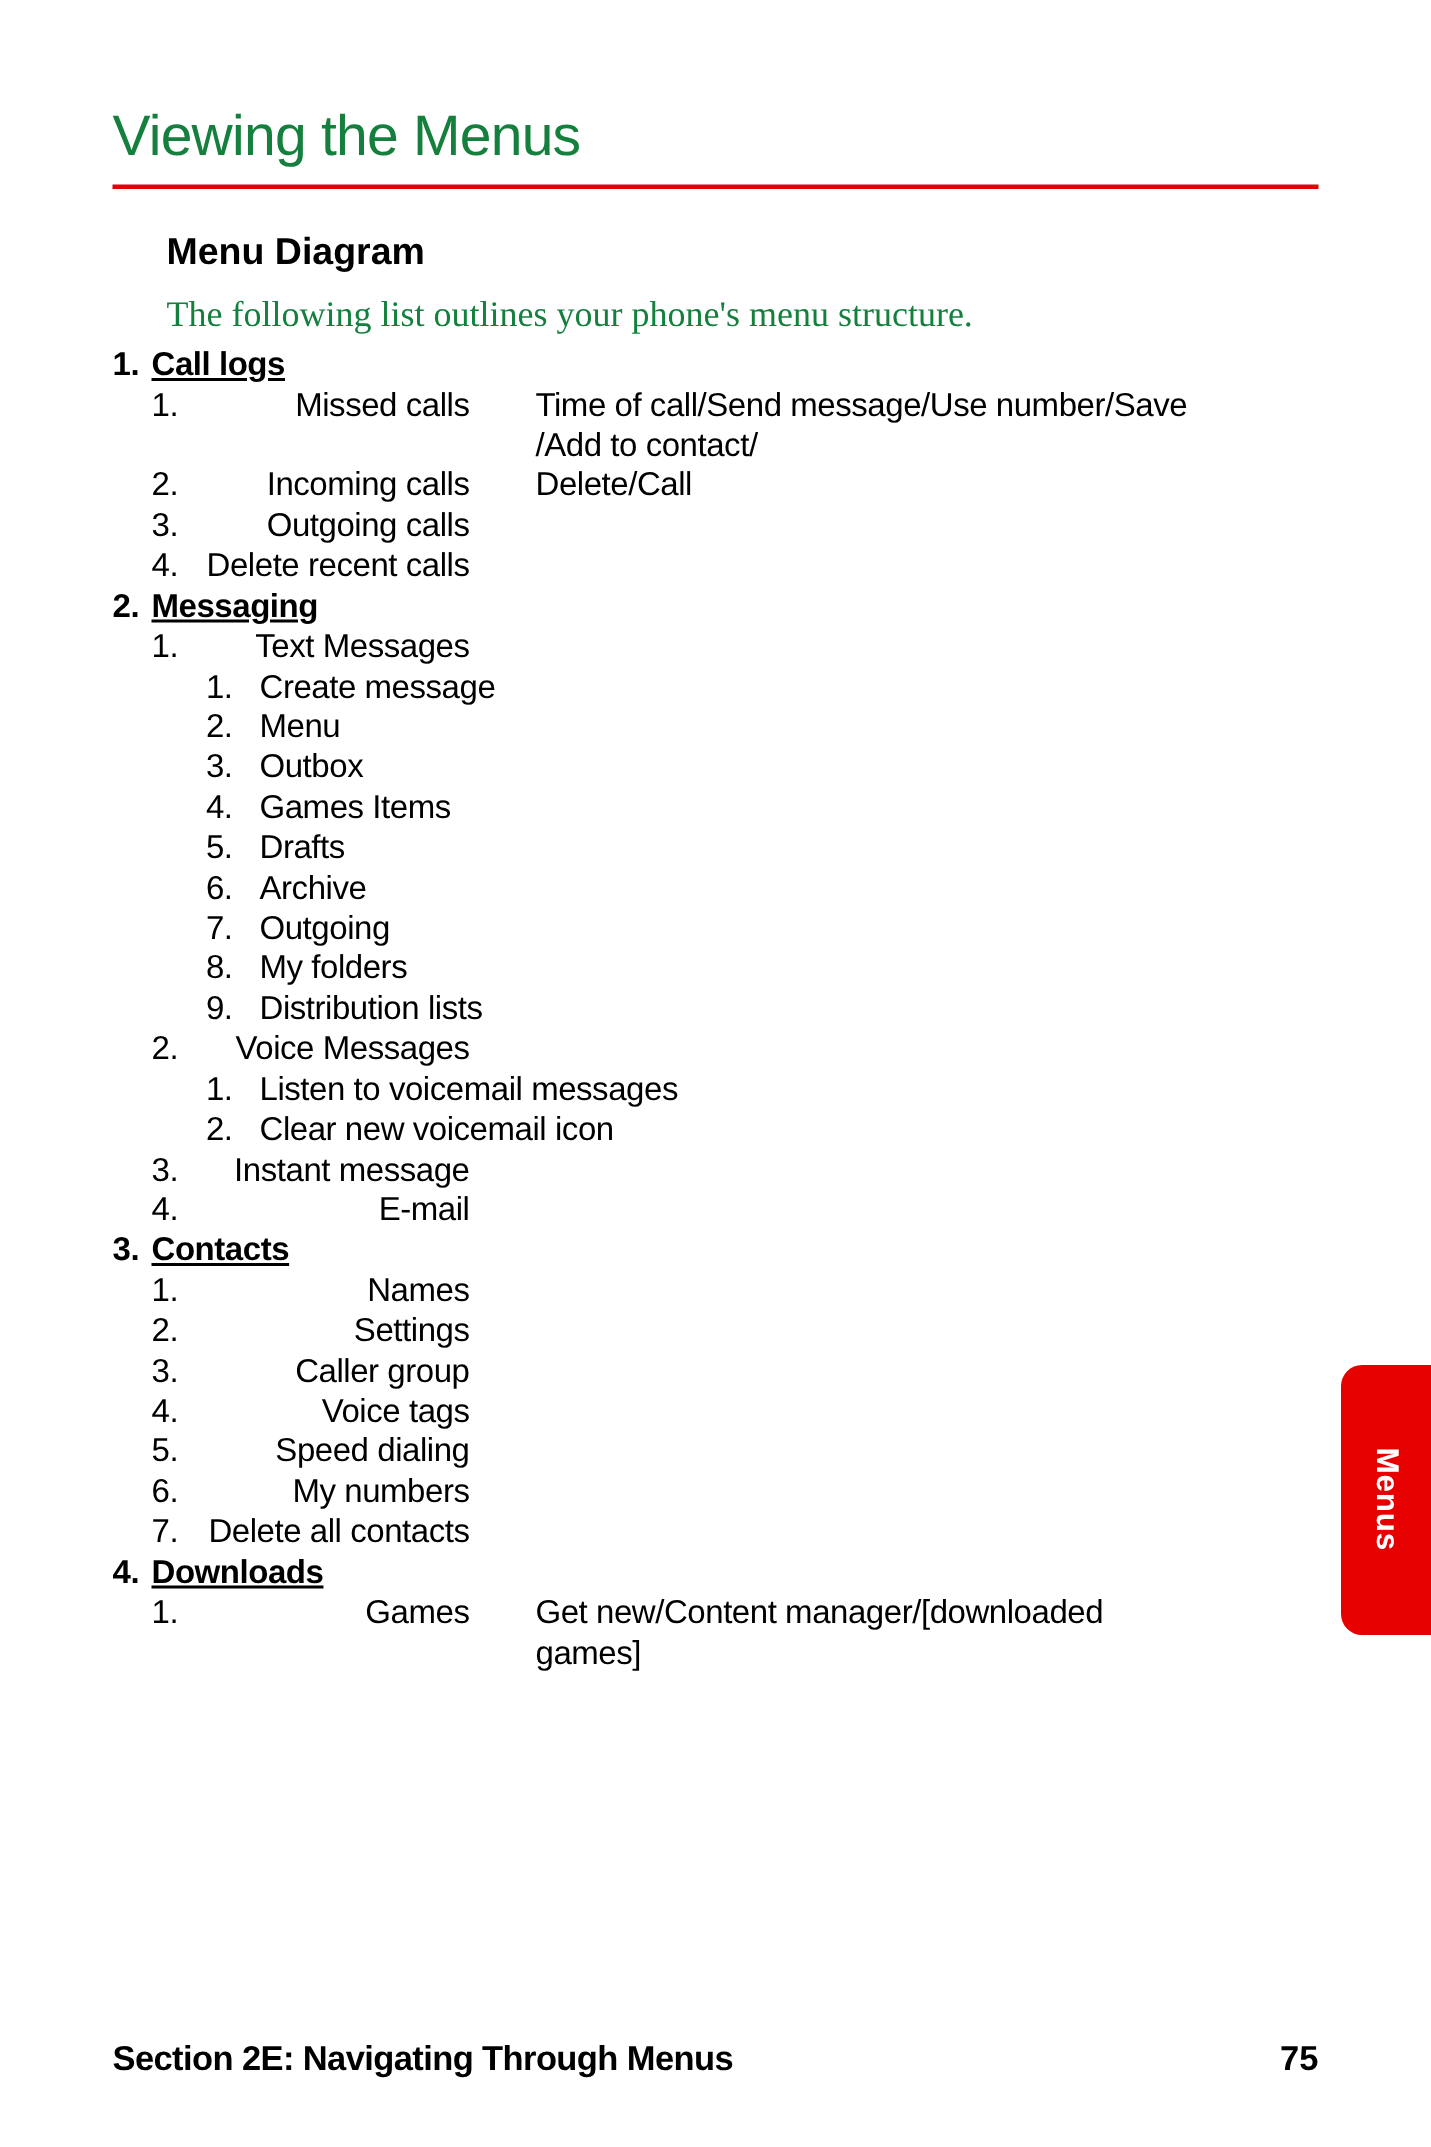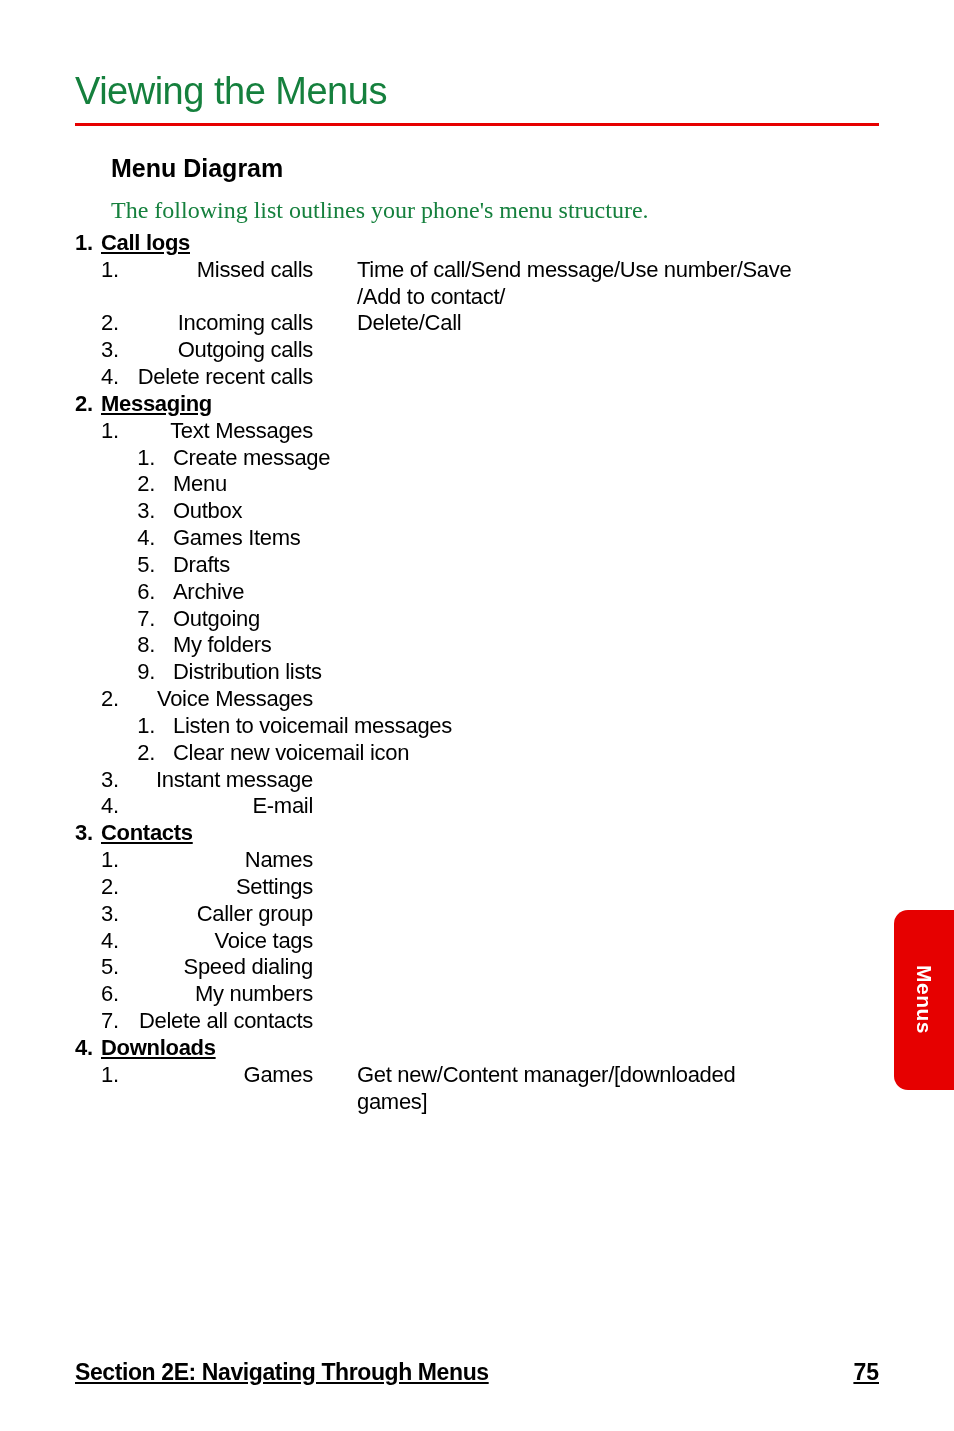--- a/index.html
+++ b/index.html
@@ -122,21 +122,20 @@
     }
     .footer {
       position: absolute;
       bottom: 45px;
       left: 75px;
       right: 75px;
       display: flex;
       justify-content: space-between;
       align-items: baseline;
       font-family: "Helvetica Neue", Helvetica, Arial, sans-serif;
-      text-decoration: underline;
     }
     .footer-left {
       font-weight: bold;
       font-size: 23px;
       letter-spacing: -0.4px;
     }
     .footer-right {
       font-weight: bold;
       font-size: 23px;
     }

